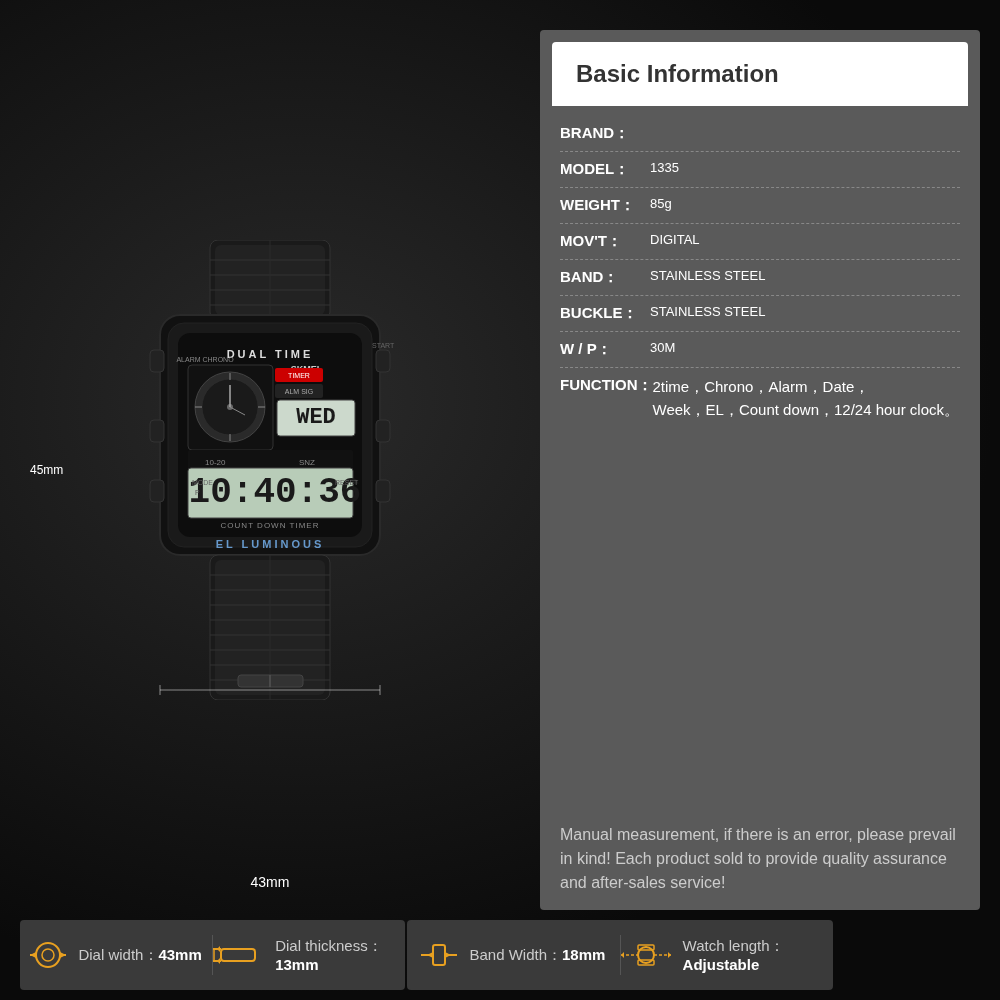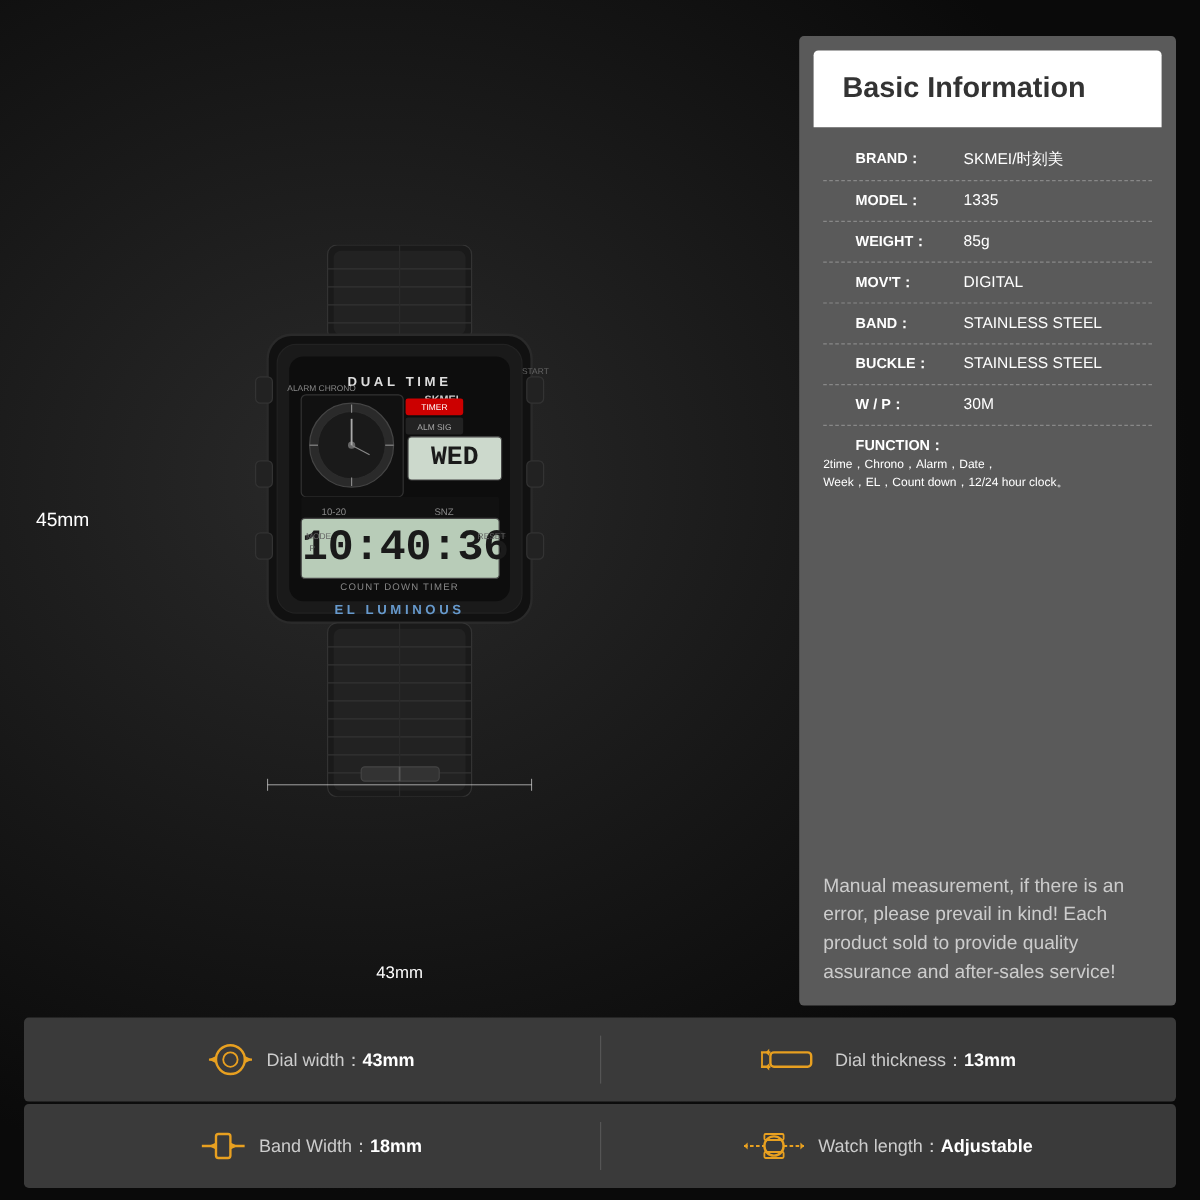--- a/index.html
+++ b/index.html
@@ -35,36 +35,36 @@
       align-items: center;
       justify-content: center;
     }
 
     .dimension-label-left {
       position: absolute;
       left: 10px;
       top: 50%;
       transform: translateY(-50%);
       color: #ffffff;
-      font-size: 16px;
+      font-size: 12px;
       font-weight: normal;
     }
 
     .dimension-label-bottom {
       position: absolute;
       bottom: 20px;
       left: 50%;
       transform: translateX(-50%);
       color: #ffffff;
       font-size: 14px;
     }
 
     
     .info-panel {
-      width: 314px;
+      width: 440px;
       background: #5a5a5a;
       border-radius: 4px;
       padding: 0;
       display: flex;
       flex-direction: column;
     }
 
     .info-header {
       background: #ffffff;
       padding: 18px 24px;
@@ -94,49 +94,48 @@
       border-bottom: none;
     }
 
     .info-row.function-row {
       flex-wrap: wrap;
     }
 
     .info-label {
       font-weight: bold;
       color: #ffffff;
-      font-size: 12px;
+      font-size: 15px;
       min-width: 90px;
       flex-shrink: 0;
-      margin-left: 27px;
     }
 
     .info-value {
       color: #ffffff;
       font-size: 13px;
       flex: 1;
     }
 
     .info-function-text {
       color: #ffffff;
-      font-size: 10px;
+      font-size: 15px;
       line-height: 1.5;
     }
 
     .info-disclaimer {
       color: #cccccc;
       font-size: 16px;
       padding: 8px 20px 15px 20px;
       line-height: 1.5;
     }
 
     
     .bottom-bars {
       display: flex;
-      flex-direction: column;
+      flex-direction: row;
       gap: 2px;
       padding: 0 20px 10px 20px;
     }
 
     .measure-bar {
       background: #3a3a3a;
       height: 70px;
       border-radius: 4px;
       display: flex;
       align-items: center;
@@ -295,21 +294,20 @@
 
     <div class="info-panel">
       <div class="info-header">
         <div class="info-header-title">Basic Information</div>
       </div>
 
       <div class="info-rows">
 
         <div class="info-row">
           <span class="info-label">BRAND：</span>
-          <span class="info-value">SKMEI/时刻美</span>
         </div>
 
         <div class="info-row">
           <span class="info-label">MODEL：</span>
           <span class="info-value">1335</span>
         </div>
 
         <div class="info-row">
           <span class="info-label">WEIGHT：</span>
           <span class="info-value">85g</span>

